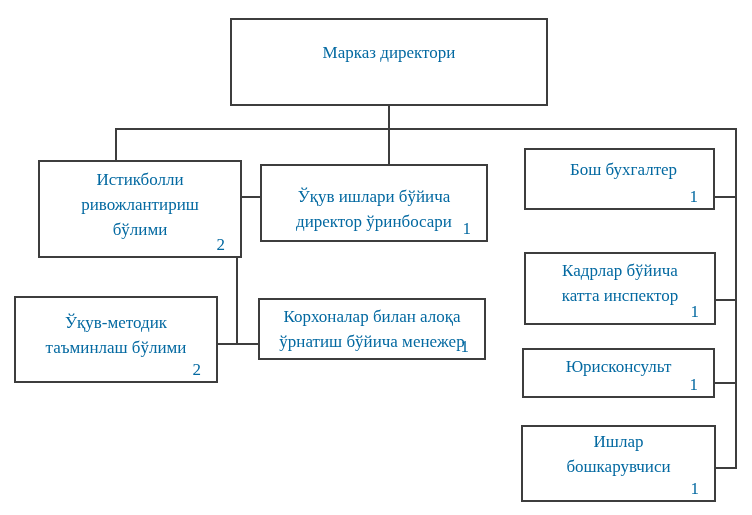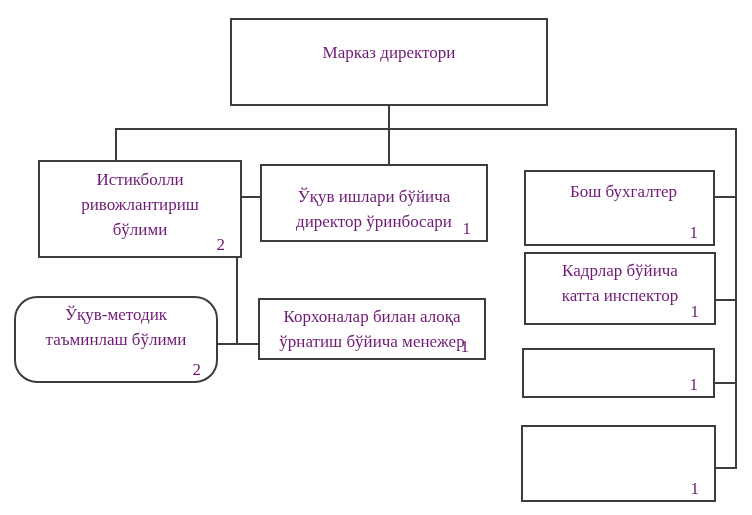--- a/index.html
+++ b/index.html
@@ -6,21 +6,21 @@
     margin: 0;
     padding: 0;
     background: #ffffff;
   }
   .canvas {
     position: relative;
     width: 752px;
     height: 515px;
     background: #ffffff;
     font-family: "Liberation Serif", "DejaVu Serif", serif;
-    color: #701a75;
+    color: #0369a1;
     overflow: hidden;
   }
   .box {
     position: absolute;
     box-sizing: border-box;
     border: 2px solid #3d3d3d;
     background: #ffffff;
     text-align: center;
   }
   .label {
@@ -61,50 +61,53 @@
     <div class="label">Марказ директори</div>
   </div>
 
   <div class="box" style="left:14px; top:160px; width:204px; height:98px; padding-top:5px;margin-left:24px;">
     <div class="label">Истикболли
 ривожлантириш
 бўлими</div>
     <span class="count">2</span>
   </div>
 
-  <div class="box" style="left:14px; top:296px; width:204px; height:87px; padding-top:4px;border-radius:23px;">
+  <div class="box" style="left:14px; top:296px; width:204px; height:87px; padding-top:12px;">
     <div class="label">Ўқув-методик
 таъминлаш бўлими</div>
     <span class="count">2</span>
   </div>
 
   <div class="box" style="left:260px; top:164px; width:228px; height:78px; padding-top:18px;">
     <div class="label">Ўқув ишлари бўйича
 директор ўринбосари</div>
     <span class="count">1</span>
   </div>
 
   <div class="box" style="left:258px; top:298px; width:228px; height:62px; padding-top:4px;">
     <div class="label">Корхоналар билан алоқа
 ўрнатиш бўйича менежер</div>
     <span class="count">1</span>
   </div>
 
-  <div class="box" style="left:524px; top:170px; width:191px; height:76px; padding-top:7px;padding-left:8px;">
+  <div class="box" style="left:524px; top:148px; width:191px; height:62px; padding-top:7px;padding-left:8px;">
     <div class="label">Бош бухгалтер</div>
     <span class="count">1</span>
   </div>
 
   <div class="box" style="left:524px; top:252px; width:192px; height:73px; padding-top:4px;">
     <div class="label">Кадрлар бўйича
 катта инспектор</div>
     <span class="count">1</span>
   </div>
 
   <div class="box" style="left:522px; top:348px; width:193px; height:50px; padding-top:4px;">
+    <div class="label">Юрисконсульт</div>
     <span class="count">1</span>
   </div>
 
   <div class="box" style="left:521px; top:425px; width:195px; height:77px; padding-top:2px;">
+    <div class="label">Ишлар
+бошкарувчиси</div>
     <span class="count">1</span>
   </div>
 
 </div>
 
 </body></html>

